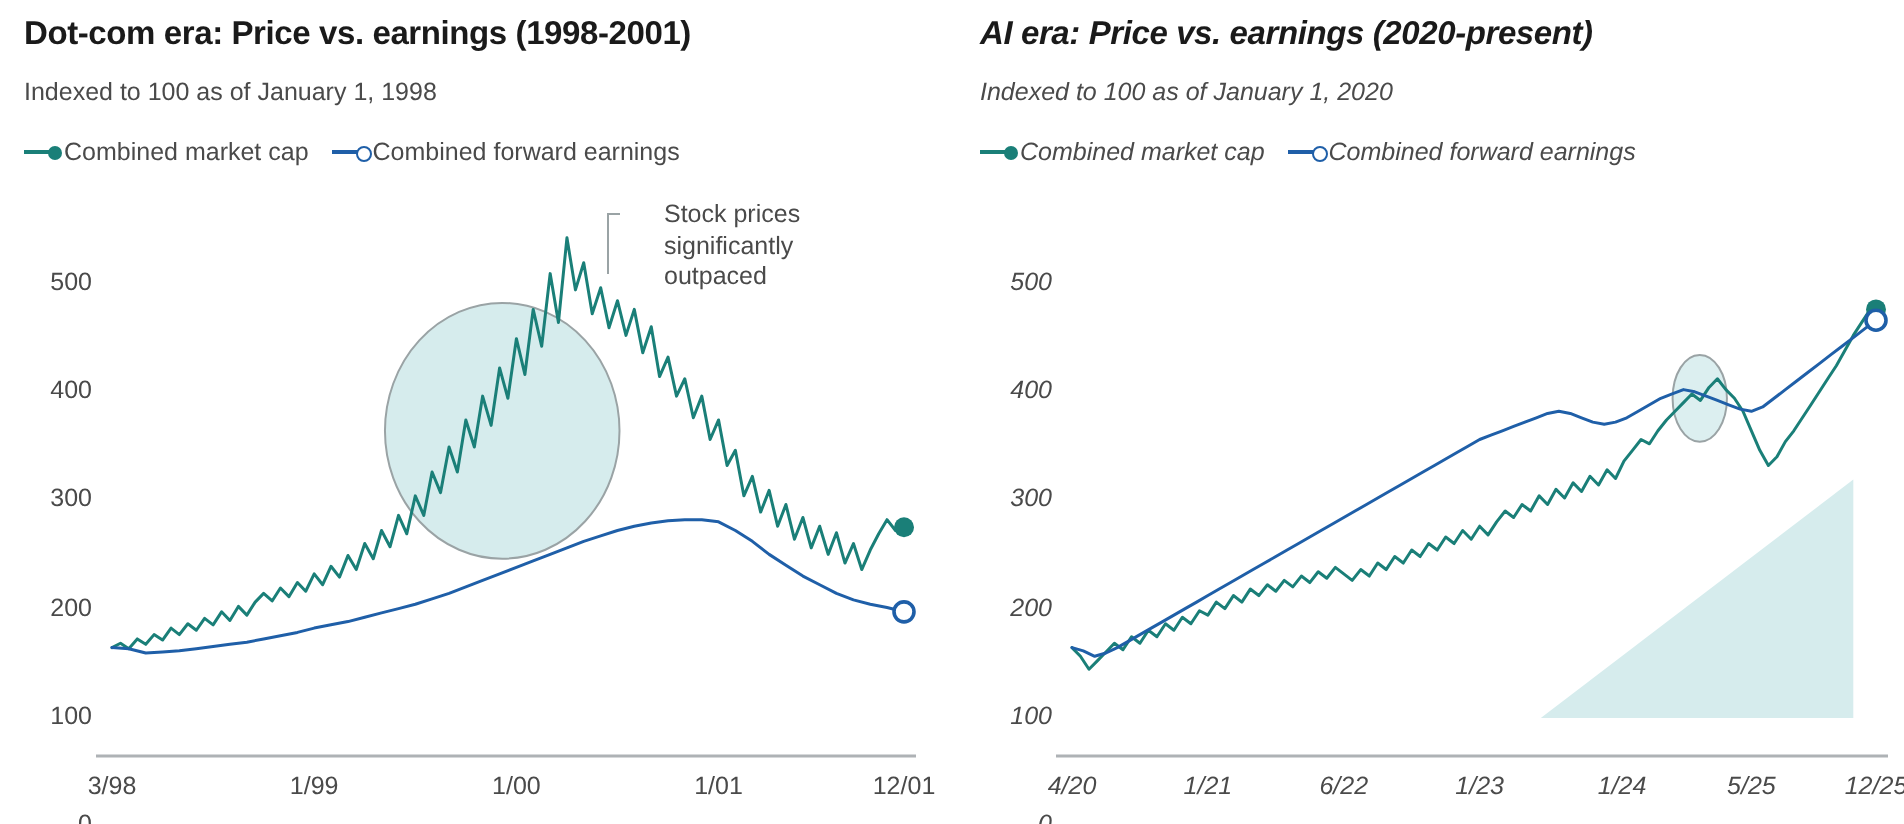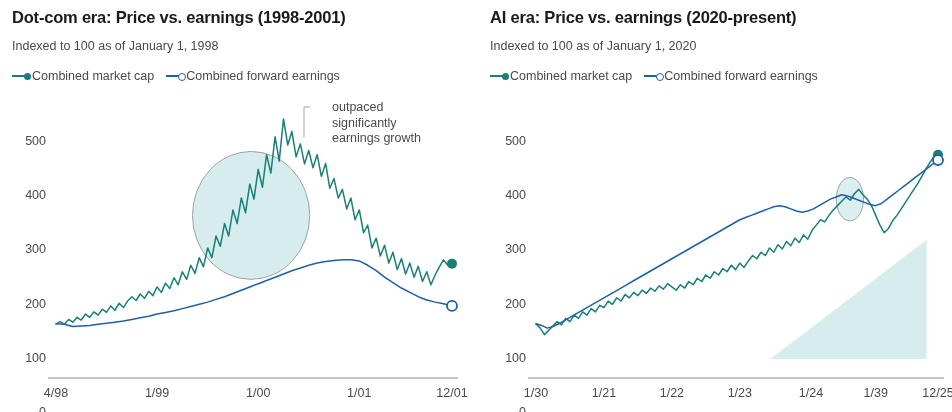--- a/index.html
+++ b/index.html
@@ -6,21 +6,21 @@
   body{
     width:952px;height:412px;
     background:#ffffff;
     font-family:"Liberation Sans", sans-serif;
     color:#3b3b3b;
     overflow:hidden;
   }
   .wrap{display:flex;width:952px;height:412px;}
   .panel{position:relative;width:476px;height:412px;box-sizing:border-box;}
   .panel.left{padding-left:12px;}
-  .panel.right{padding-left:14px;}
+  .panel.right{padding-left:14px;font-style:italic;}
 
   .chart-title{
     position:absolute;top:8px;
     font-size:16.5px;font-weight:bold;color:#1a1a1a;
     letter-spacing:-0.2px;white-space:nowrap;
   }
   .chart-subtitle{
     position:absolute;top:39px;
     font-size:12.5px;color:#4a4a4a;white-space:nowrap;
   }
@@ -75,30 +75,30 @@
           <circle cx="452" cy="168.638" r="5" fill="#1a7f78"></circle>
           <circle cx="452" cy="210.914" r="5" fill="#ffffff" stroke="#1f5fa8" stroke-width="1.8"></circle>
           <path d="M 310 12 L 304 12 L 304 42" fill="none" stroke="#9aa3a5" stroke-width="1"></path>
         </svg>
     <div class="ylab" style="left: 12px; top: 275px;">0</div>
         <div class="ylab" style="left: 12px; top: 220.8px;">100</div>
         <div class="ylab" style="left: 12px; top: 166.6px;">200</div>
         <div class="ylab" style="left: 12px; top: 112.4px;">300</div>
         <div class="ylab" style="left: 12px; top: 58.2px;">400</div>
         <div class="ylab" style="left: 12px; top: 4px;">500</div>
-        <div class="xlab" style="left: 30px; width: 52px; top: 291px;">4/98</div>
+        <div class="xlab" style="left: 30px; width: 52px; top: 291px;">3/98</div>
         <div class="xlab" style="left: 131.098px; width: 52px; top: 291px;">1/99</div>
         <div class="xlab" style="left: 232.196px; width: 52px; top: 291px;">1/00</div>
         <div class="xlab" style="left: 333.293px; width: 52px; top: 291px;">1/01</div>
         <div class="xlab" style="left: 426px; width: 52px; top: 291px;">12/01</div>
       </div>
     <div class="annot annot-left">
+      <div>Stock prices</div>
+      <div>significantly</div>
       <div>outpaced</div>
-      <div>significantly</div>
-      <div>earnings growth</div>
     </div>
   </div>
 
   <div class="panel right">
     <div class="chart-title">AI era: Price vs. earnings (2020-present)</div>
     <div class="chart-subtitle">Indexed to 100 as of January 1, 2020</div>
     <div class="legend">
       <div class="legend-item">
         <span class="legend-swatch">
           <span class="ln" style="background:#1a7f78"></span>
@@ -123,23 +123,23 @@
           <path d="M 60.00 228.80 L 65.64 230.43 L 71.35 233.14 L 76.98 231.51 L 82.62 228.80 L 88.33 225.55 L 93.97 222.30 L 99.61 219.04 L 105.32 215.79 L 110.95 212.54 L 116.59 209.29 L 122.30 206.04 L 127.94 202.78 L 133.58 199.53 L 139.29 196.28 L 144.92 193.03 L 150.56 189.78 L 156.27 186.52 L 161.91 183.27 L 167.55 180.02 L 173.26 176.77 L 178.89 173.52 L 184.53 170.26 L 190.24 167.01 L 195.88 163.76 L 201.52 160.51 L 207.23 157.26 L 212.86 154.00 L 218.50 150.75 L 224.21 147.50 L 229.85 144.25 L 235.49 141.00 L 241.20 137.74 L 246.83 134.49 L 252.47 131.24 L 258.18 127.99 L 263.82 124.74 L 269.46 122.57 L 275.17 120.40 L 280.80 118.23 L 286.44 116.06 L 292.15 113.90 L 297.79 111.73 L 303.43 110.64 L 309.14 111.73 L 314.77 113.90 L 320.41 116.06 L 326.12 117.15 L 331.76 116.06 L 337.40 113.90 L 343.11 110.64 L 348.74 107.39 L 354.38 104.14 L 360.09 101.97 L 365.73 99.80 L 371.37 100.89 L 377.08 103.06 L 382.71 105.22 L 388.35 107.39 L 394.06 109.56 L 399.70 110.64 L 405.34 108.48 L 411.05 104.14 L 416.68 99.80 L 422.32 95.47 L 428.03 91.13 L 433.67 86.80 L 439.31 82.46 L 445.02 78.12 L 450.65 73.79 L 456.29 69.45 L 462.00 65.12" fill="none" stroke="#1f5fa8" stroke-width="1.5" stroke-linejoin="round" stroke-linecap="round"></path>
           <circle cx="462" cy="59.696000000000026" r="5" fill="#1a7f78"></circle>
           <circle cx="462" cy="65.11599999999999" r="5" fill="#ffffff" stroke="#1f5fa8" stroke-width="1.8"></circle>
         </svg>
     <div class="ylab" style="left: 16px; top: 275px;">0</div>
         <div class="ylab" style="left: 16px; top: 220.8px;">100</div>
         <div class="ylab" style="left: 16px; top: 166.6px;">200</div>
         <div class="ylab" style="left: 16px; top: 112.4px;">300</div>
         <div class="ylab" style="left: 16px; top: 58.2px;">400</div>
         <div class="ylab" style="left: 16px; top: 4px;">500</div>
-        <div class="xlab" style="left: 34px; width: 52px; top: 291px;">1/30</div>
+        <div class="xlab" style="left: 34px; width: 52px; top: 291px;">4/20</div>
         <div class="xlab" style="left: 101.94px; width: 52px; top: 291px;">1/21</div>
-        <div class="xlab" style="left: 169.88px; width: 52px; top: 291px;">1/22</div>
+        <div class="xlab" style="left: 169.88px; width: 52px; top: 291px;">6/22</div>
         <div class="xlab" style="left: 237.82px; width: 52px; top: 291px;">1/23</div>
         <div class="xlab" style="left: 309px; width: 52px; top: 291px;">1/24</div>
-        <div class="xlab" style="left: 373.699px; width: 52px; top: 291px;">1/39</div>
+        <div class="xlab" style="left: 373.699px; width: 52px; top: 291px;">5/25</div>
         <div class="xlab" style="left: 436px; width: 52px; top: 291px;">12/25</div>
       </div>
 
   </div>
 </div>
 
 </body></html>

